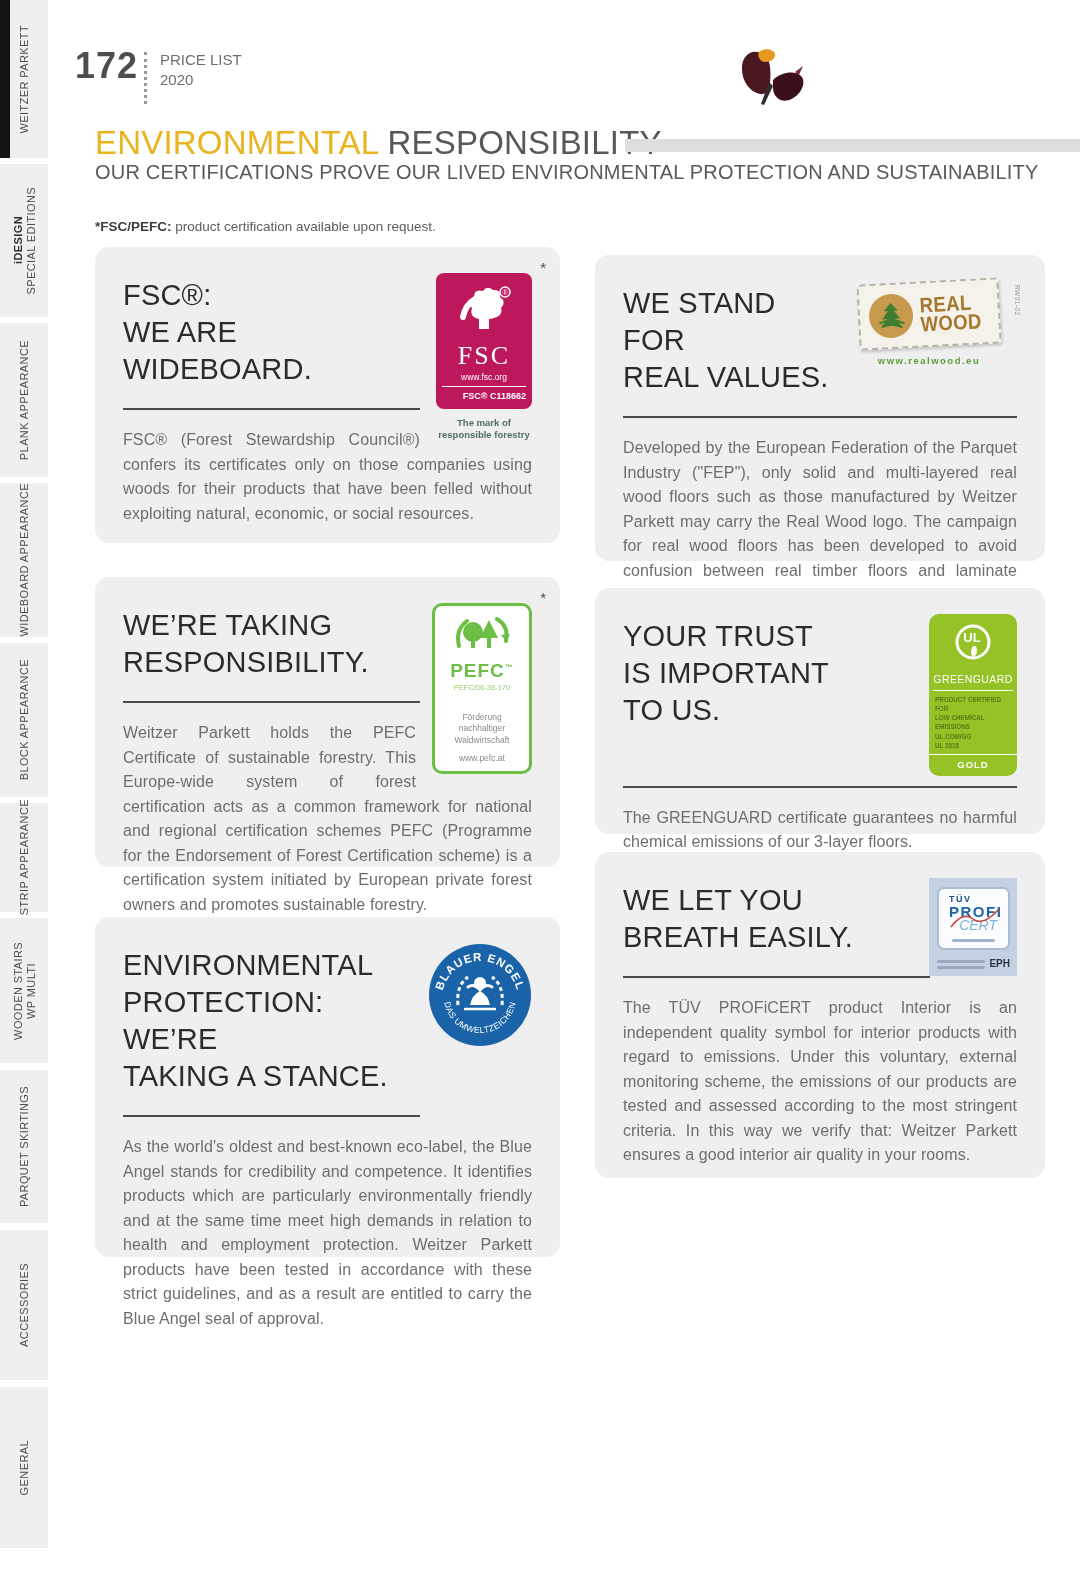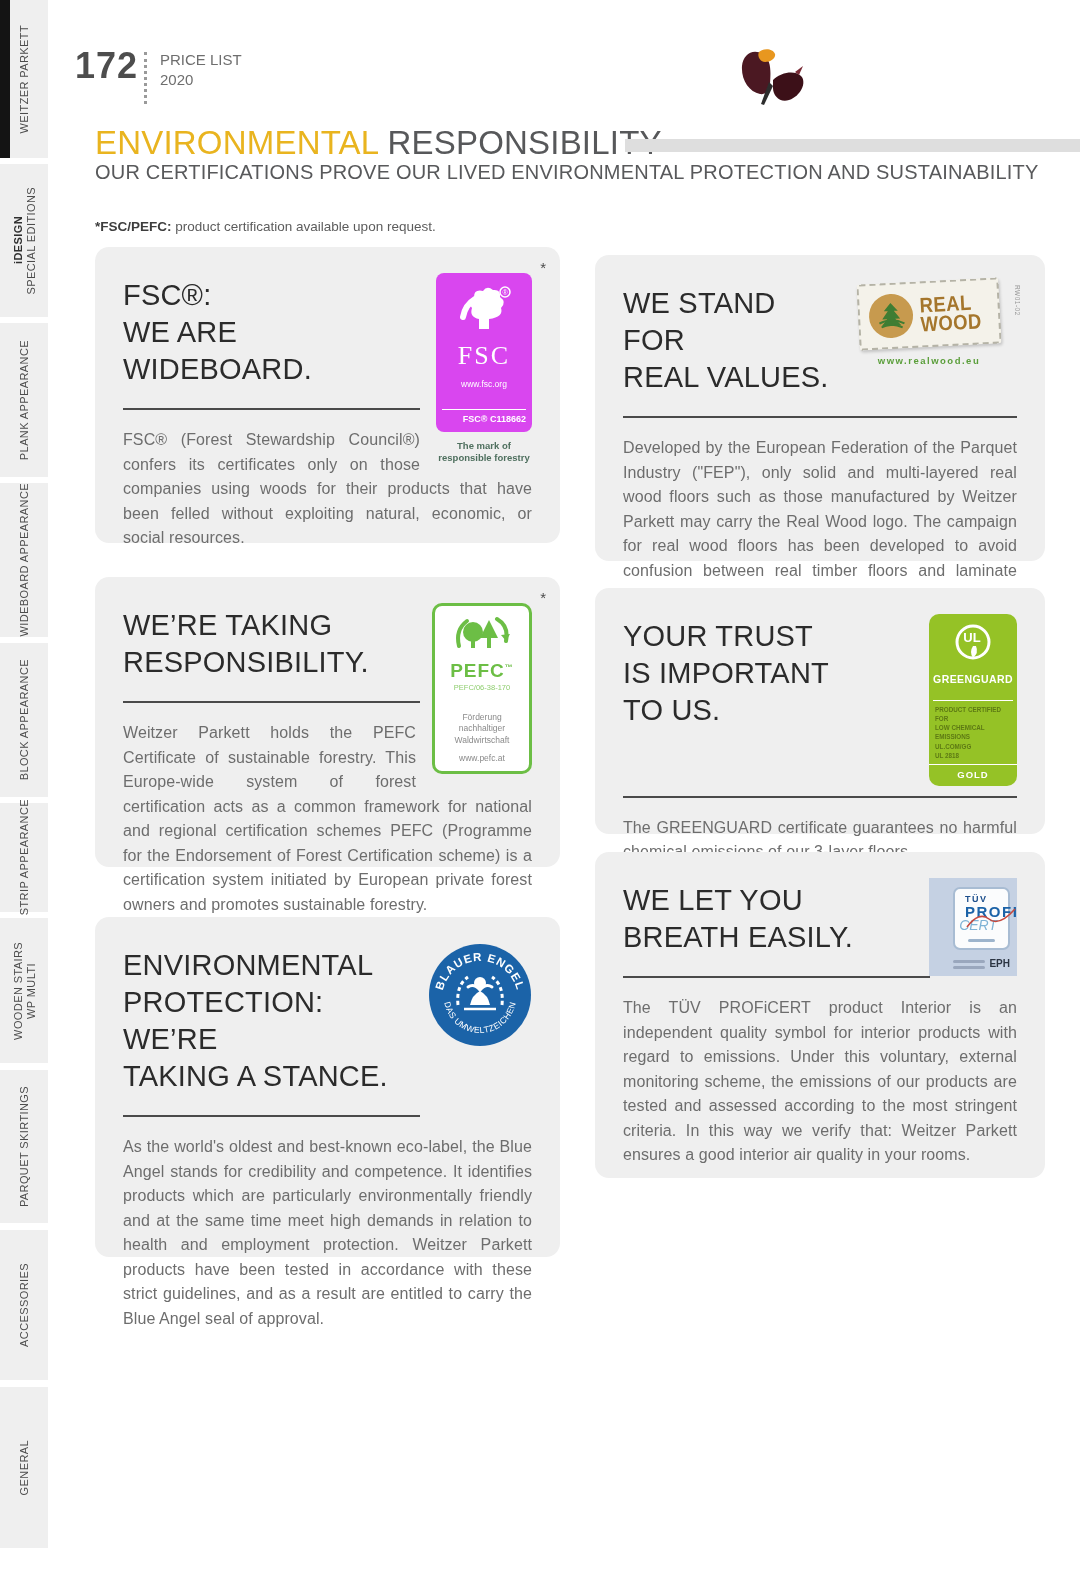--- a/index.html
+++ b/index.html
@@ -41,23 +41,23 @@
     line-height:1.28;letter-spacing:0.2px;white-space:pre-line;
   }
   .divider{height:2px;background:#4a4a4a;margin:20px 0 18px 0;}
   .card-body{
     margin:0;font-size:16px;line-height:1.53;color:#6d6d6d;
     text-align:justify;letter-spacing:0.1px;
   }
   .asterisk{position:absolute;top:12px;right:14px;font-size:15px;color:#4a4a4a;}
   .logo-float{float:right;margin:0 0 10px 16px;text-align:center;}
   
-  .fsc-badge{width:84px;background:#d946ef;border-radius:8px;padding:10px 6px 8px 6px;color:#fff;}
+  .fsc-badge{width:84px;background:#be185d;border-radius:8px;padding:10px 6px 8px 6px;color:#fff;}
   .fsc-word{font-family:"Liberation Serif", serif;font-size:26px;letter-spacing:2px;margin-top:2px;}
-  .fsc-url{font-size:8.5px;margin-top:8px;border-bottom:1px solid #fff;padding-bottom:20px;}
+  .fsc-url{font-size:8.5px;margin-top:1px;border-bottom:1px solid #fff;padding-bottom:4px;}
   .fsc-cert{font-size:9px;font-weight:bold;margin-top:4px;text-align:right;}
   .fsc-caption{font-size:9.5px;font-weight:bold;color:#4e6f5e;margin-top:8px;line-height:1.25;}
   
   .pefc-badge{width:86px;background:#fff;border:3px solid #6cbe45;border-radius:10px;padding:10px 4px 8px 4px;}
   .pefc-word{font-size:19px;font-weight:bold;color:#6cbe45;letter-spacing:1px;}
   .pefc-word sup{font-size:8px;}
   .pefc-code{font-size:7.5px;color:#8fce6f;margin-top:1px;}
   .pefc-caption{font-size:8.5px;color:#8a8a8a;margin-top:20px;line-height:1.35;}
   .pefc-url{font-size:8.5px;color:#8a8a8a;margin-top:7px;}
   
@@ -74,25 +74,25 @@
     font-size:21px;font-weight:bold;color:#a5762c;line-height:0.92;letter-spacing:0.5px;
     transform:scaleX(0.88);transform-origin:left;white-space:pre-line;text-align:left;
   }
   .rw-url{font-size:9.5px;font-weight:bold;color:#5a9e3a;letter-spacing:1.5px;margin-top:8px;}
   .rw-code{
     position:absolute;right:-4px;top:4px;font-size:6.5px;color:#9a9a9a;
     writing-mode:vertical-rl;letter-spacing:0.5px;
   }
   
   .gg-badge{width:88px;background:#95c226;border-radius:10px;padding:8px 0 0 0;color:#fff;overflow:hidden;}
-  .gg-name{font-size:10.5px;font-weight:bold;letter-spacing:0.4px;margin:3px 4px 4px 4px;border-bottom:1.5px solid #fff;padding-bottom:15px;}
+  .gg-name{font-size:10.5px;font-weight:normal;letter-spacing:0.4px;margin:3px 4px 4px 4px;border-bottom:1.5px solid #fff;padding-bottom:5px;}
   .gg-small{font-size:6.3px;color:#5d7a14;text-align:left;margin:3px 6px 4px 6px;line-height:1.45;font-weight:bold;white-space:pre-line;}
   .gg-tier{border-top:1.5px solid #fff;font-size:9.5px;font-weight:bold;letter-spacing:1px;padding:4px 0 6px 0;}
   
-  .tuv-badge{width:88px;background:#c5d1e3;padding:9px 7px 7px 24px;box-sizing:border-box;}
+  .tuv-badge{width:88px;background:#c5d1e3;padding:9px 7px 7px 8px;box-sizing:border-box;}
   .tuv-inner{background:#fbfcfd;border:2px solid #a8bcd3;border-radius:7px;padding:5px 3px 6px 3px;position:relative;}
   .tuv-l1{font-size:9px;font-weight:bold;color:#1c4e8c;letter-spacing:1.5px;text-align:left;margin-left:7px;}
   .tuv-l2{font-size:15px;font-weight:bold;color:#1c63a8;letter-spacing:1.5px;text-align:left;margin-left:7px;line-height:1.0;}
   .tuv-l3{font-size:14px;font-style:italic;color:#7fb3d6;text-align:right;margin-right:8px;margin-top:-2px;}
   .tuv-sig{position:absolute;left:10px;top:16px;}
   .tuv-microbar{height:3px;background:#9db4cc;margin:6px 10px 0 10px;border-radius:2px;}
   .tuv-foot{display:flex;align-items:flex-end;justify-content:space-between;margin-top:7px;}
   .tuv-footbars{flex:1;margin-right:4px;}
   .tuv-footbars div{height:3px;background:#9aa7bd;margin-top:3px;border-radius:2px;}
   .tuv-eph{font-size:10px;font-weight:bold;color:#2b3442;}

